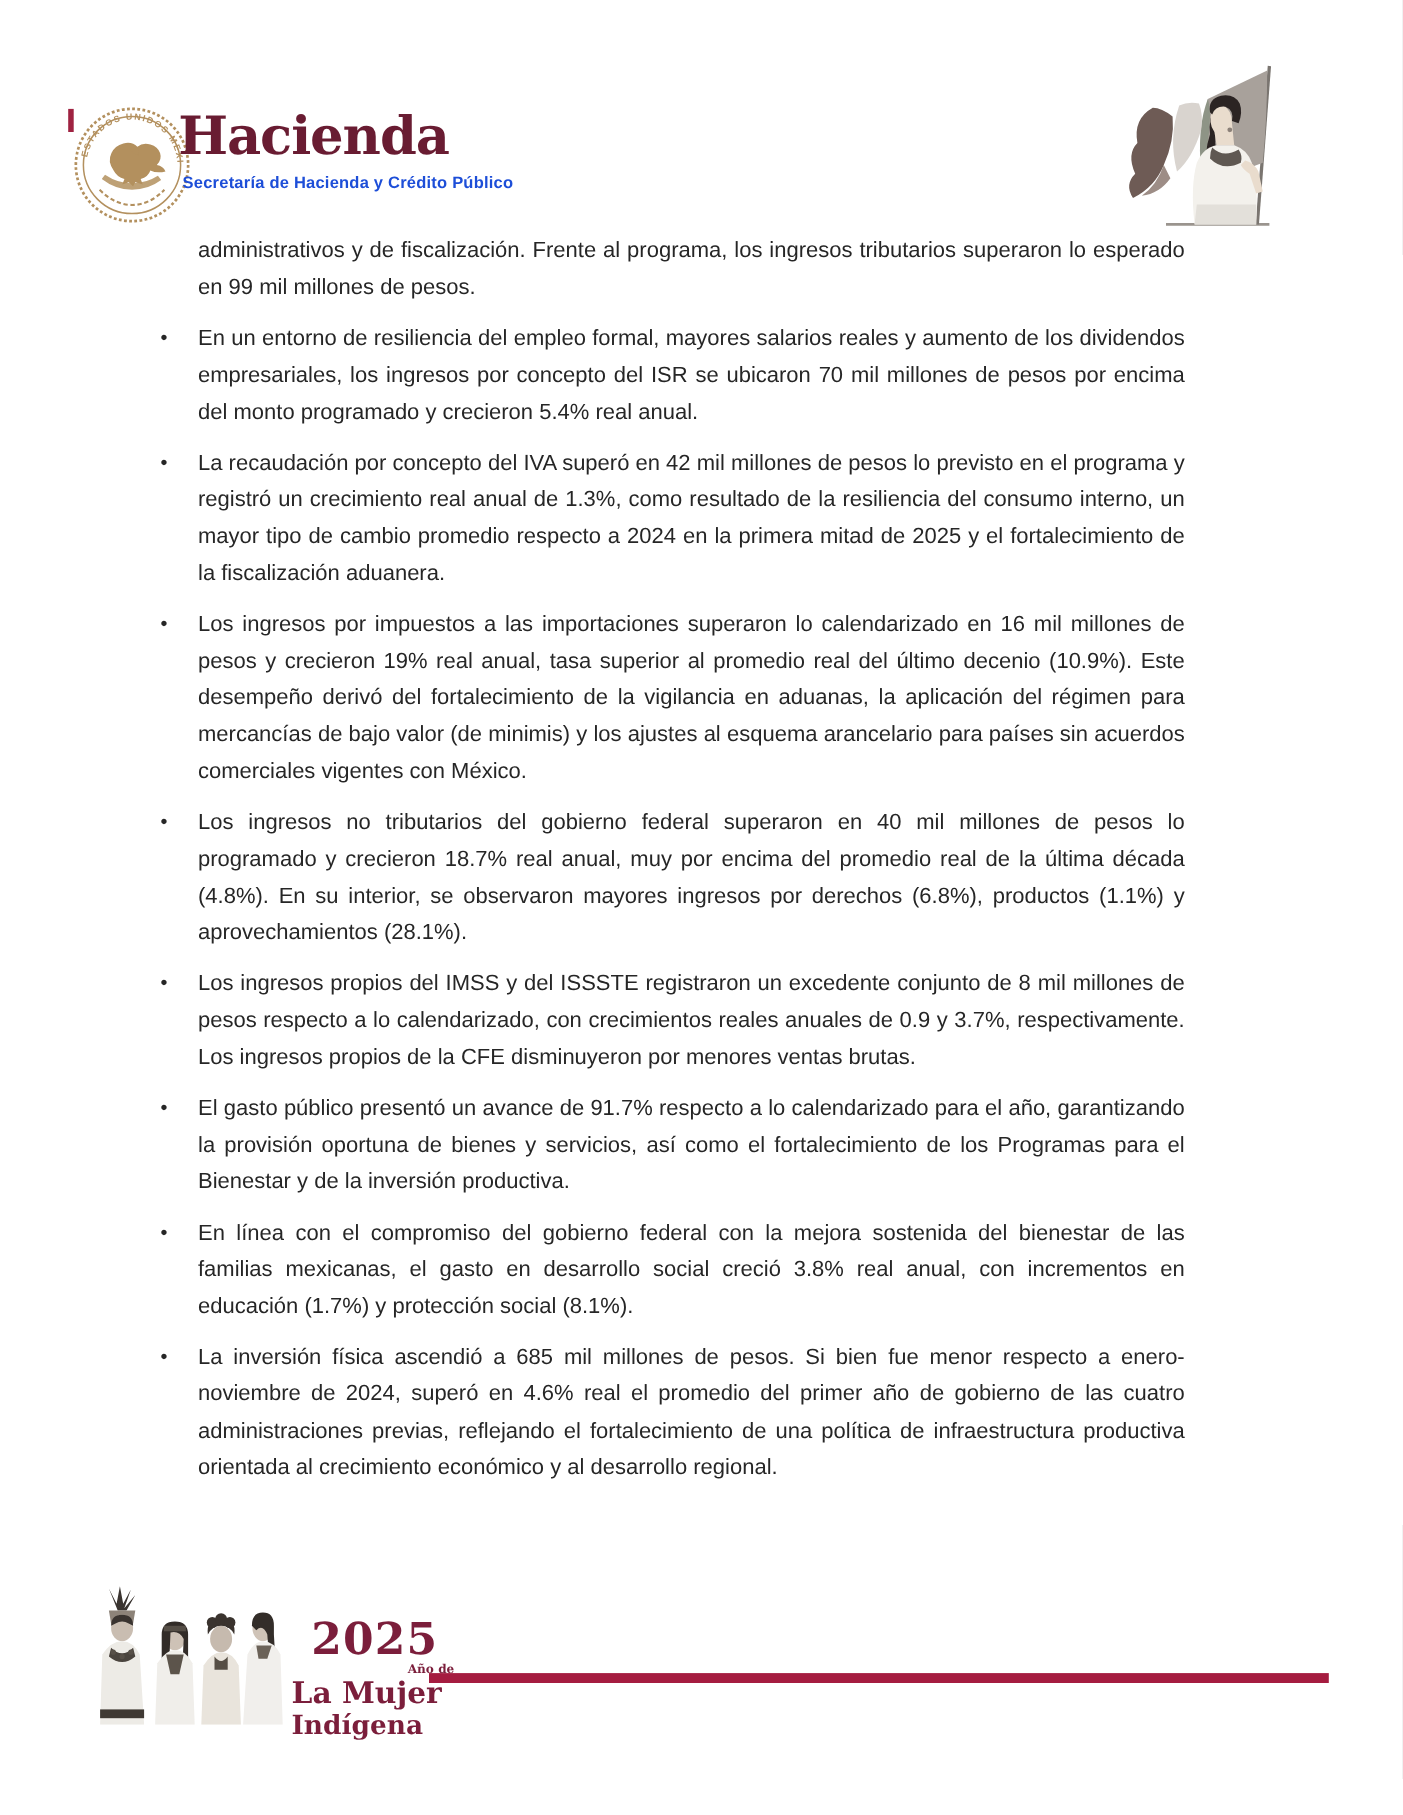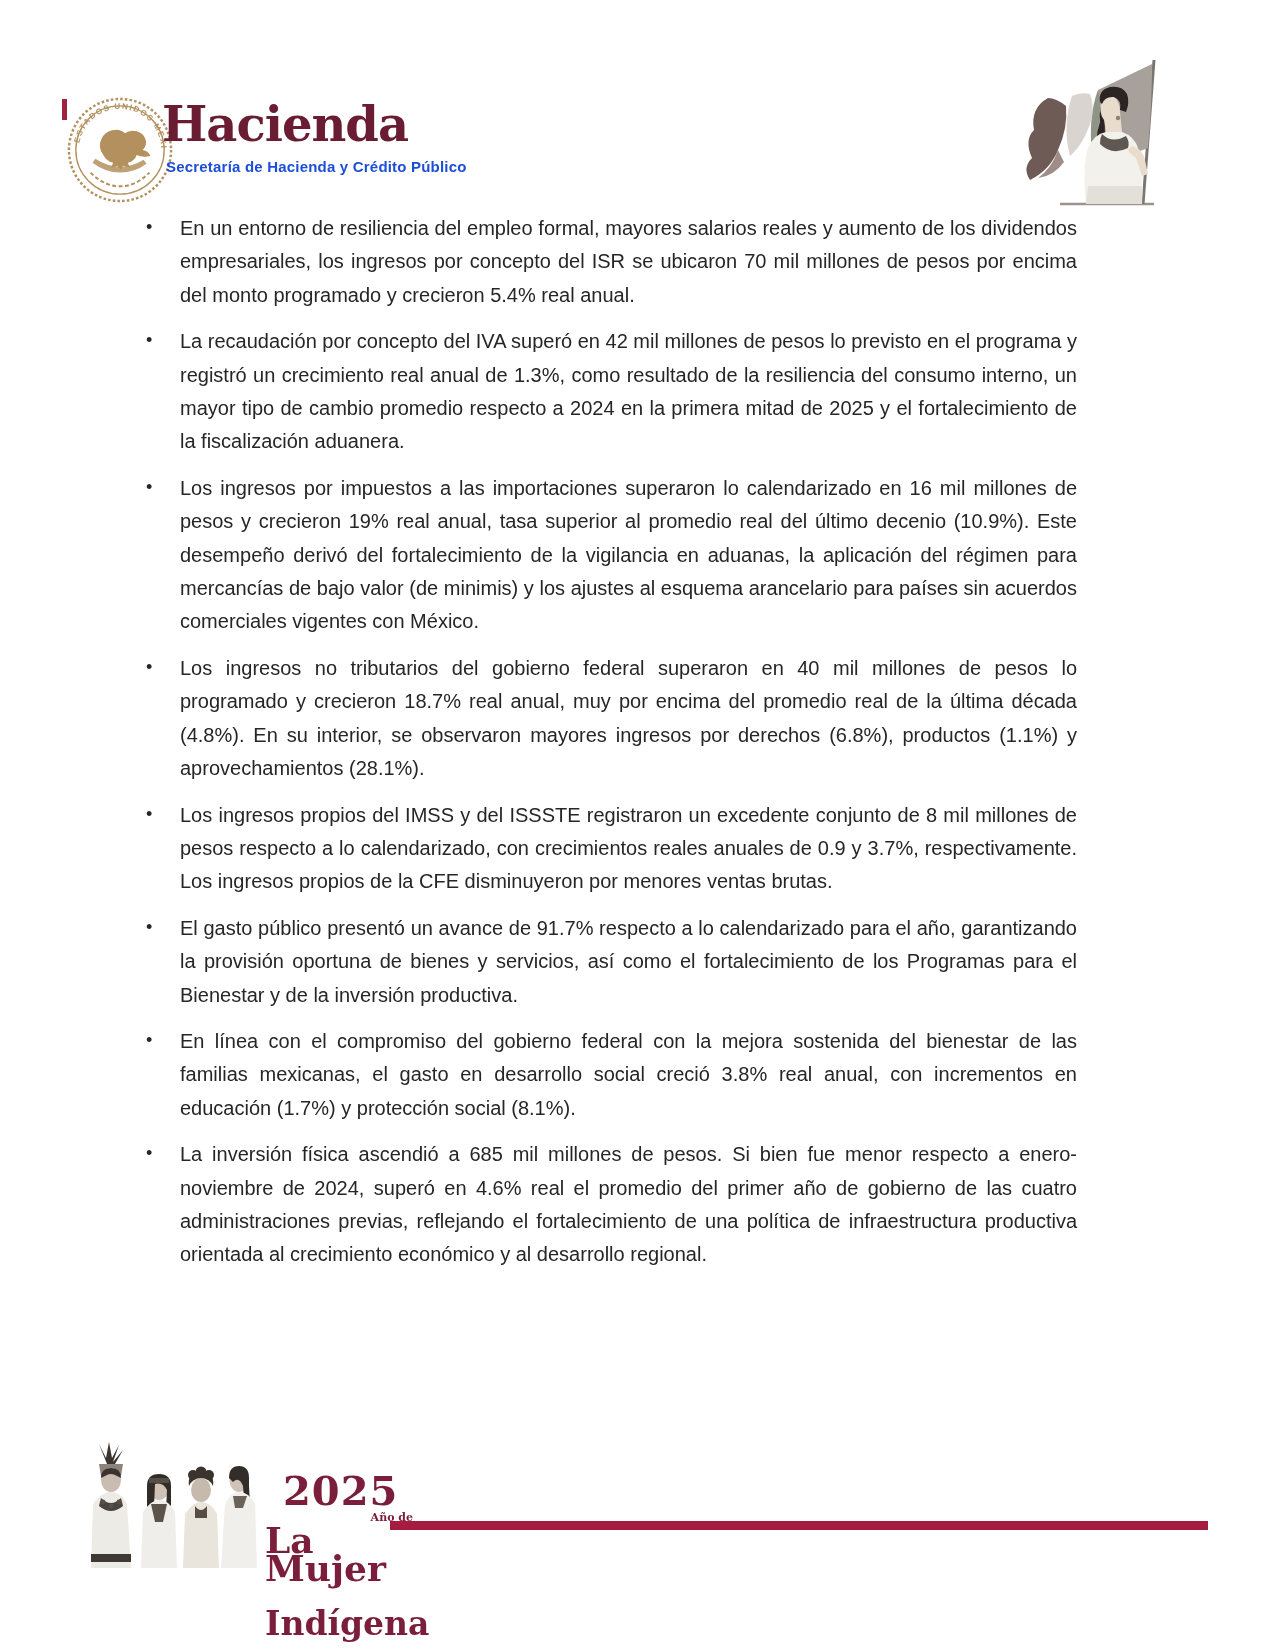--- a/index.html
+++ b/index.html
@@ -42,22 +42,22 @@
 
   
   .footer{position:absolute;left:0;top:1380px;width:1122px;height:270px;}
   .footer-image{position:absolute;left:73px;top:62px;width:197px;height:126px;}
   .footer-logo{
     position:absolute;left:263px;top:92px;width:150px;
     font-family:"DejaVu Serif", serif;color:#7B1E3B;font-weight:700;
   }
   .footer-year{font-size:40px;line-height:38px;letter-spacing:1px;margin-left:20px;}
   .footer-l1{font-size:11px;line-height:16px;margin-left:52px;text-align:right;}
-  .footer-l2{font-size:36px;line-height:28px;margin-left:2px;}
-  .footer-l3{font-size:33px;line-height:28px;margin-left:2px;margin-top:28px;}
+  .footer-l2{font-size:27px;line-height:28px;margin-left:2px;}
+  .footer-l3{font-size:24px;line-height:28px;margin-left:2px;}
   .footer-bar{position:absolute;left:390px;top:141px;width:818px;height:9px;background:#A51C40;}
 </style>
 </head>
 <body>
 
 <div class="page">
 
   <div class="header">
     <div class="logo-tick"></div>
 
@@ -108,20 +108,21 @@
 
       <path d="M100,78 Q110,88 124,80 Q128,86 126,92 Q110,100 98,88 Q98,82 100,78 Z" fill="#5f5852"></path>
 
       <path d="M130,90 Q138,92 142,100 L146,118 L140,120 L134,102 Q128,98 126,94 Z" fill="#e9dccd"></path>
 
       <path d="M86,130 L140,130 L140,148 L84,148 Z" fill="#e3e0da"></path>
     </svg>
   </div>
 
   <div class="doc-body" style="color: rgb(38, 38, 38);">
+      <div class="para"><span>administrativos y de fiscalización. Frente al programa, los ingresos tributarios superaron lo esperado en 99 mil millones de pesos.</span></div>
       <div class="para"><span class="bullet-marker">•</span><span>En un entorno de resiliencia del empleo formal, mayores salarios reales y aumento de los dividendos empresariales, los ingresos por concepto del ISR se ubicaron 70 mil millones de pesos por encima del monto programado y crecieron 5.4% real anual.</span></div>
       <div class="para"><span class="bullet-marker">•</span><span>La recaudación por concepto del IVA superó en 42 mil millones de pesos lo previsto en el programa y registró un crecimiento real anual de 1.3%, como resultado de la resiliencia del consumo interno, un mayor tipo de cambio promedio respecto a 2024 en la primera mitad de 2025 y el fortalecimiento de la fiscalización aduanera.</span></div>
       <div class="para"><span class="bullet-marker">•</span><span>Los ingresos por impuestos a las importaciones superaron lo calendarizado en 16 mil millones de pesos y crecieron 19% real anual, tasa superior al promedio real del último decenio (10.9%). Este desempeño derivó del fortalecimiento de la vigilancia en aduanas, la aplicación del régimen para mercancías de bajo valor (de minimis) y los ajustes al esquema arancelario para países sin acuerdos comerciales vigentes con México.</span></div>
       <div class="para"><span class="bullet-marker">•</span><span>Los ingresos no tributarios del gobierno federal superaron en 40 mil millones de pesos lo programado y crecieron 18.7% real anual, muy por encima del promedio real de la última década (4.8%). En su interior, se observaron mayores ingresos por derechos (6.8%), productos (1.1%) y aprovechamientos (28.1%).</span></div>
       <div class="para"><span class="bullet-marker">•</span><span>Los ingresos propios del IMSS y del ISSSTE registraron un excedente conjunto de 8 mil millones de pesos respecto a lo calendarizado, con crecimientos reales anuales de 0.9 y 3.7%, respectivamente. Los ingresos propios de la CFE disminuyeron por menores ventas brutas.</span></div>
       <div class="para"><span class="bullet-marker">•</span><span>El gasto público presentó un avance de 91.7% respecto a lo calendarizado para el año, garantizando la provisión oportuna de bienes y servicios, así como el fortalecimiento de los Programas para el Bienestar y de la inversión productiva.</span></div>
       <div class="para"><span class="bullet-marker">•</span><span>En línea con el compromiso del gobierno federal con la mejora sostenida del bienestar de las familias mexicanas, el gasto en desarrollo social creció 3.8% real anual, con incrementos en educación (1.7%) y protección social (8.1%).</span></div>
       <div class="para"><span class="bullet-marker">•</span><span>La inversión física ascendió a 685 mil millones de pesos. Si bien fue menor respecto a enero-noviembre de 2024, superó en 4.6% real el promedio del primer año de gobierno de las cuatro administraciones previas, reflejando el fortalecimiento de una política de infraestructura productiva orientada al crecimiento económico y al desarrollo regional.</span></div>
     </div>
 

